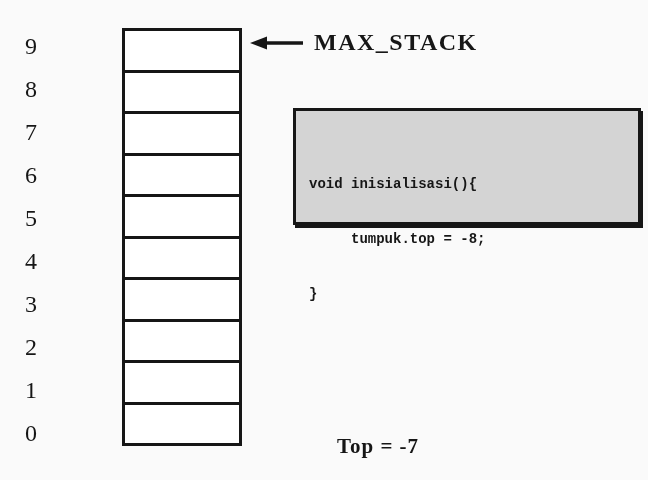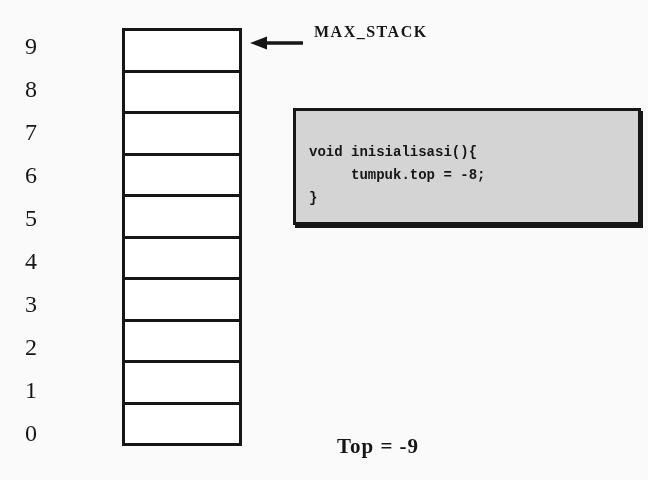--- a/index.html
+++ b/index.html
@@ -61,22 +61,22 @@
     position: absolute;
     left: 250px;
     top: 33px;
     width: 54px;
     height: 20px;
   }
 
   .maxstack {
     position: absolute;
     left: 314px;
-    top: 21px;
-    font-size: 16px;
+    top: 31px;
+    font-size: 24px;
     font-weight: bold;
     letter-spacing: 1.5px;
     line-height: 22px;
     white-space: nowrap;
   }
 
   
   .codebox {
     position: absolute;
     left: 293px;
@@ -89,20 +89,21 @@
     background: #d4d4d4;
     padding: 30px 0 0 13px;
   }
   .codeline {
     font-family: "Liberation Mono", monospace;
     font-size: 14px;
     font-weight: bold;
     line-height: 23px;
     white-space: pre;
     color: #161616;
+    margin-top: 32px;
   }
 
   .toplabel {
     position: absolute;
     left: 300px;
     top: 434px;
     width: 156px;
     text-align: center;
     font-size: 21px;
     font-weight: bold;
@@ -147,15 +148,15 @@
   </svg>
 
   <div class="maxstack">MAX_STACK</div>
 
   <div class="codebox">
     <div class="codeline">void inisialisasi(){</div>
     <div class="codeline">     tumpuk.top = -8;</div>
     <div class="codeline">}</div>
   </div>
 
-  <div class="toplabel">Top = -9</div>
+  <div class="toplabel">Top = -7</div>
 
 </div>
 
 </body></html>

